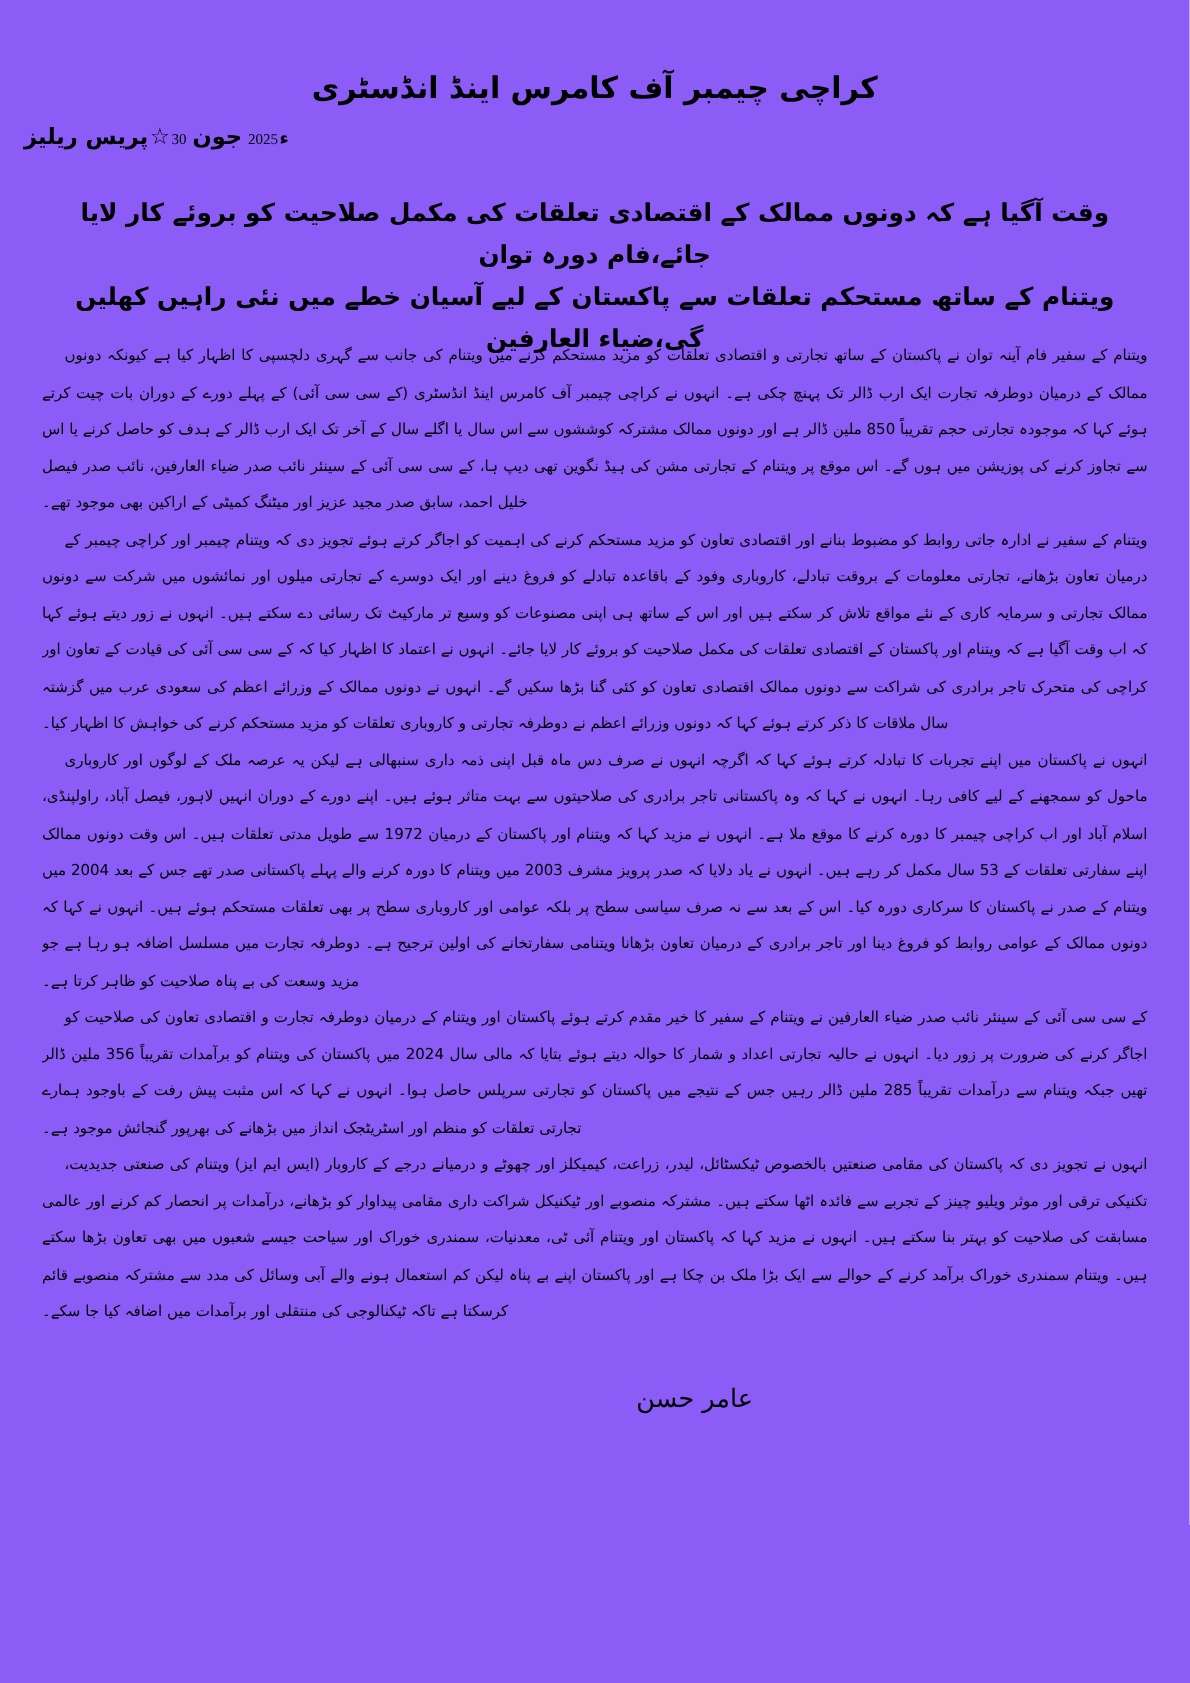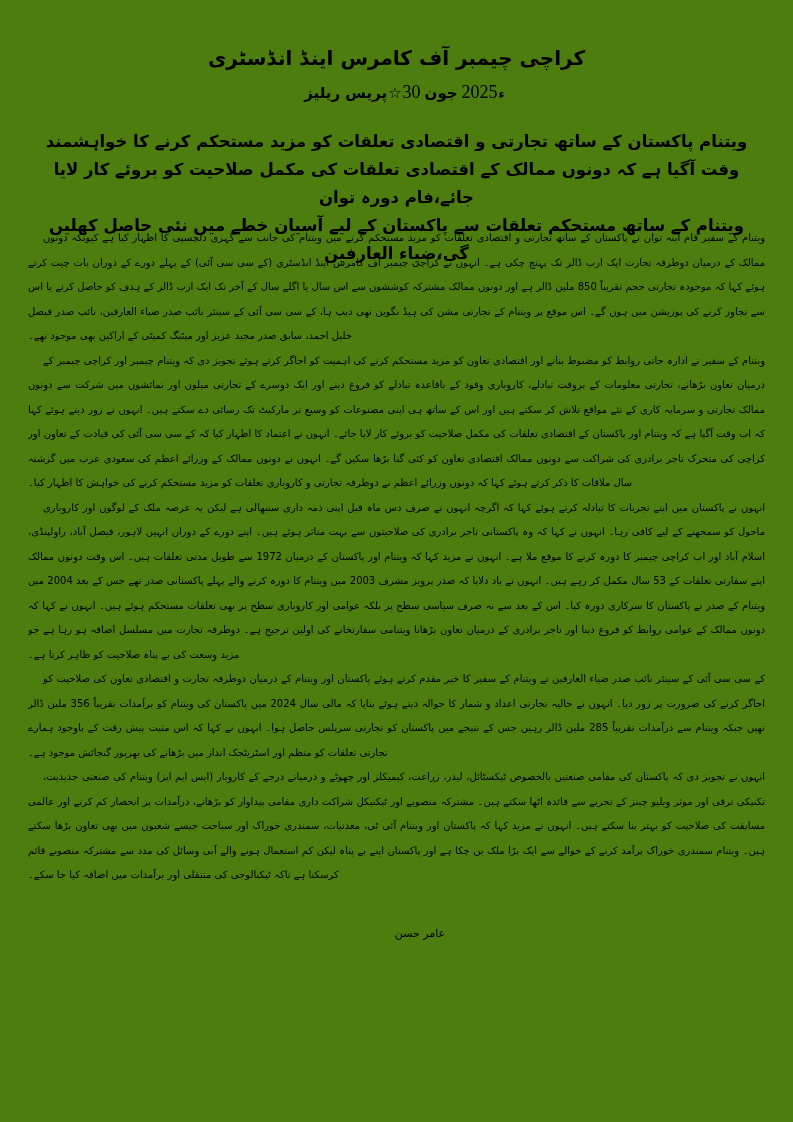--- a/index.html
+++ b/index.html
@@ -2,45 +2,44 @@
 <html lang="ur"><head>
 <meta charset="utf-8">
 <style>
   * { margin: 0; padding: 0; box-sizing: border-box; }
   html, body { background: #e8e8e8; }
   .page {
     position: relative;
     width: 793px;
     height: 1122px;
     margin: 0 auto;
-    background: #4d7c0f;
+    background: #8b5cf6;
     color: #000000;
     font-family: "DejaVu Sans", sans-serif;
     overflow: hidden;
   }
   .org-title {
     position: absolute;
     top: 46px; left: 0; right: 0;
     text-align: center;
     font-size: 20px;
     font-weight: bold;
     direction: rtl;
   }
   .date-line {
     position: absolute;
     top: 82px; left: 16px; right: 0;
     display: flex;
     direction: ltr;
-    justify-content: center;
     align-items: baseline;
     font-size: 15px;
   }
   .date-line .urdu-bold { font-weight: bold; direction: rtl; }
   .date-line .star { font-size: 15px; margin: 0 1px; font-weight: normal; }
-  .date-line .num { font-family: "Liberation Serif", serif; font-size: 18px; margin: 0 4px 0 0; }
+  .date-line .num { font-family: "Liberation Serif", serif; font-size: 10px; margin: 0 4px 0 0; }
   .date-line .year { margin: 0 1px 0 4px; }
   .date-line .suffix { font-weight: bold; font-size: 12px; }
   .headline {
     position: absolute;
     top: 128px; left: 20px; right: 20px;
     text-align: center;
     direction: rtl;
     font-size: 16.5px;
     font-weight: bold;
     line-height: 28px;
@@ -56,46 +55,44 @@
   .para {
     direction: ltr;            
     text-align: justify;
     text-indent: 15px;
     margin: 0;
   }
   .signature {
     position: absolute;
     top: 920px; left: 338px;
     width: 164px;
-    text-align: center;
     direction: rtl;
-    font-size: 11px;
+    font-size: 17px;
     line-height: 27px;
   }
 </style>
 </head>
 <body>
 
 <div class="page">
 
   <div class="org-title">کراچی چیمبر آف کامرس اینڈ انڈسٹری</div>
 
   <div class="date-line">
     <span class="urdu-bold">پریس ریلیز</span>
     <span class="star">☆</span>
     <span class="num">30</span>
     <span class="urdu-bold">جون</span>
     <span class="num year">2025</span>
     <span class="suffix">ء</span>
   </div>
 
   <div class="headline">
-    <div>ویتنام پاکستان کے ساتھ تجارتی و اقتصادی تعلقات کو مزید مستحکم کرنے کا خواہشمند</div>
     <div>وقت آگیا ہے کہ دونوں ممالک کے اقتصادی تعلقات کی مکمل صلاحیت کو بروئے کار لایا جائے،فام دورہ توان</div>
-    <div>ویتنام کے ساتھ مستحکم تعلقات سے پاکستان کے لیے آسیان خطے میں نئی حاصل کھلیں گی،ضیاء العارفین</div>
+    <div>ویتنام کے ساتھ مستحکم تعلقات سے پاکستان کے لیے آسیان خطے میں نئی راہیں کھلیں گی،ضیاء العارفین</div>
   </div>
 
   <div class="body-text">
     <p class="para">ویتنام کے سفیر فام آینہ توان نے پاکستان کے ساتھ تجارتی و اقتصادی تعلقات کو مزید مستحکم کرنے میں ویتنام کی جانب سے گہری دلچسپی کا اظہار کیا ہے کیونکہ دونوں ممالک کے درمیان دوطرفہ تجارت ایک ارب ڈالر تک پہنچ چکی ہے۔ انہوں نے کراچی چیمبر آف کامرس اینڈ انڈسٹری (کے سی سی آئی) کے پہلے دورے کے دوران بات چیت کرتے ہوئے کہا کہ موجودہ تجارتی حجم تقریباً 850 ملین ڈالر ہے اور دونوں ممالک مشترکہ کوششوں سے اس سال یا اگلے سال کے آخر تک ایک ارب ڈالر کے ہدف کو حاصل کرنے یا اس سے تجاوز کرنے کی پوزیشن میں ہوں گے۔ اس موقع پر ویتنام کے تجارتی مشن کی ہیڈ نگوین تھی دیپ ہا، کے سی سی آئی کے سینئر نائب صدر ضیاء العارفین، نائب صدر فیصل خلیل احمد، سابق صدر مجید عزیز اور میٹنگ کمیٹی کے اراکین بھی موجود تھے۔</p>
     <p class="para">ویتنام کے سفیر نے ادارہ جاتی روابط کو مضبوط بنانے اور اقتصادی تعاون کو مزید مستحکم کرنے کی اہمیت کو اجاگر کرتے ہوئے تجویز دی کہ ویتنام چیمبر اور کراچی چیمبر کے درمیان تعاون بڑھانے، تجارتی معلومات کے بروقت تبادلے، کاروباری وفود کے باقاعدہ تبادلے کو فروغ دینے اور ایک دوسرے کے تجارتی میلوں اور نمائشوں میں شرکت سے دونوں ممالک تجارتی و سرمایہ کاری کے نئے مواقع تلاش کر سکتے ہیں اور اس کے ساتھ ہی اپنی مصنوعات کو وسیع تر مارکیٹ تک رسائی دے سکتے ہیں۔ انہوں نے زور دیتے ہوئے کہا کہ اب وقت آگیا ہے کہ ویتنام اور پاکستان کے اقتصادی تعلقات کی مکمل صلاحیت کو بروئے کار لایا جائے۔ انہوں نے اعتماد کا اظہار کیا کہ کے سی سی آئی کی قیادت کے تعاون اور کراچی کی متحرک تاجر برادری کی شراکت سے دونوں ممالک اقتصادی تعاون کو کئی گنا بڑھا سکیں گے۔ انہوں نے دونوں ممالک کے وزرائے اعظم کی سعودی عرب میں گزشتہ سال ملاقات کا ذکر کرتے ہوئے کہا کہ دونوں وزرائے اعظم نے دوطرفہ تجارتی و کاروباری تعلقات کو مزید مستحکم کرنے کی خواہش کا اظہار کیا۔</p>
     <p class="para">انہوں نے پاکستان میں اپنے تجربات کا تبادلہ کرتے ہوئے کہا کہ اگرچہ انہوں نے صرف دس ماہ قبل اپنی ذمہ داری سنبھالی ہے لیکن یہ عرصہ ملک کے لوگوں اور کاروباری ماحول کو سمجھنے کے لیے کافی رہا۔ انہوں نے کہا کہ وہ پاکستانی تاجر برادری کی صلاحیتوں سے بہت متاثر ہوئے ہیں۔ اپنے دورے کے دوران انہیں لاہور، فیصل آباد، راولپنڈی، اسلام آباد اور اب کراچی چیمبر کا دورہ کرنے کا موقع ملا ہے۔ انہوں نے مزید کہا کہ ویتنام اور پاکستان کے درمیان 1972 سے طویل مدتی تعلقات ہیں۔ اس وقت دونوں ممالک اپنے سفارتی تعلقات کے 53 سال مکمل کر رہے ہیں۔ انہوں نے یاد دلایا کہ صدر پرویز مشرف 2003 میں ویتنام کا دورہ کرنے والے پہلے پاکستانی صدر تھے جس کے بعد 2004 میں ویتنام کے صدر نے پاکستان کا سرکاری دورہ کیا۔ اس کے بعد سے نہ صرف سیاسی سطح پر بلکہ عوامی اور کاروباری سطح پر بھی تعلقات مستحکم ہوئے ہیں۔ انہوں نے کہا کہ دونوں ممالک کے عوامی روابط کو فروغ دینا اور تاجر برادری کے درمیان تعاون بڑھانا ویتنامی سفارتخانے کی اولین ترجیح ہے۔ دوطرفہ تجارت میں مسلسل اضافہ ہو رہا ہے جو مزید وسعت کی بے پناہ صلاحیت کو ظاہر کرتا ہے۔</p>
     <p class="para">کے سی سی آئی کے سینئر نائب صدر ضیاء العارفین نے ویتنام کے سفیر کا خیر مقدم کرتے ہوئے پاکستان اور ویتنام کے درمیان دوطرفہ تجارت و اقتصادی تعاون کی صلاحیت کو اجاگر کرنے کی ضرورت پر زور دیا۔ انہوں نے حالیہ تجارتی اعداد و شمار کا حوالہ دیتے ہوئے بتایا کہ مالی سال 2024 میں پاکستان کی ویتنام کو برآمدات تقریباً 356 ملین ڈالر تھیں جبکہ ویتنام سے درآمدات تقریباً 285 ملین ڈالر رہیں جس کے نتیجے میں پاکستان کو تجارتی سرپلس حاصل ہوا۔ انہوں نے کہا کہ اس مثبت پیش رفت کے باوجود ہمارے تجارتی تعلقات کو منظم اور اسٹریٹجک انداز میں بڑھانے کی بھرپور گنجائش موجود ہے۔</p>
     <p class="para">انہوں نے تجویز دی کہ پاکستان کی مقامی صنعتیں بالخصوص ٹیکسٹائل، لیدر، زراعت، کیمیکلز اور چھوٹے و درمیانے درجے کے کاروبار (ایس ایم ایز) ویتنام کی صنعتی جدیدیت، تکنیکی ترقی اور موثر ویلیو چینز کے تجربے سے فائدہ اٹھا سکتے ہیں۔ مشترکہ منصوبے اور ٹیکنیکل شراکت داری مقامی پیداوار کو بڑھانے، درآمدات پر انحصار کم کرنے اور عالمی مسابقت کی صلاحیت کو بہتر بنا سکتے ہیں۔ انہوں نے مزید کہا کہ پاکستان اور ویتنام آئی ٹی، معدنیات، سمندری خوراک اور سیاحت جیسے شعبوں میں بھی تعاون بڑھا سکتے ہیں۔ ویتنام سمندری خوراک برآمد کرنے کے حوالے سے ایک بڑا ملک بن چکا ہے اور پاکستان اپنے بے پناہ لیکن کم استعمال ہونے والے آبی وسائل کی مدد سے مشترکہ منصوبے قائم کرسکتا ہے تاکہ ٹیکنالوجی کی منتقلی اور برآمدات میں اضافہ کیا جا سکے۔</p>
 
   </div>

